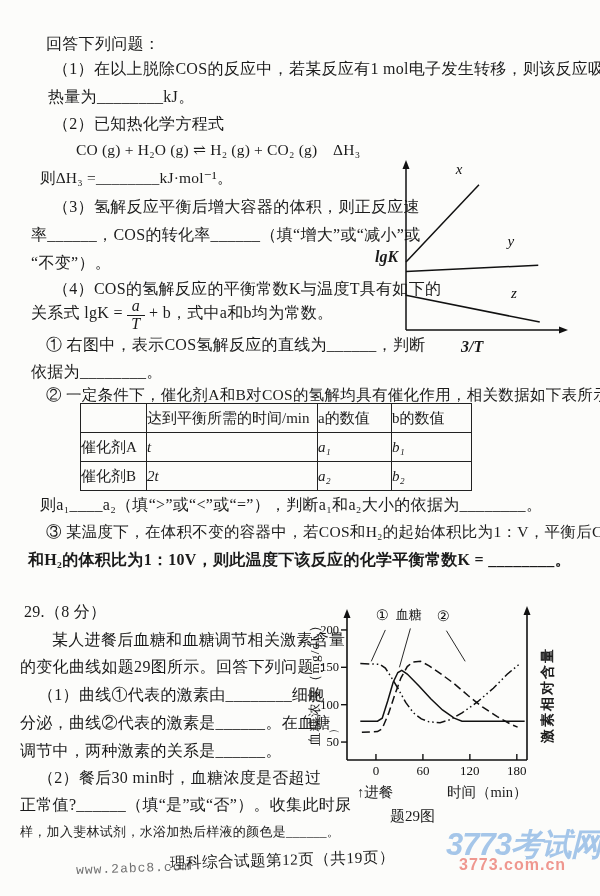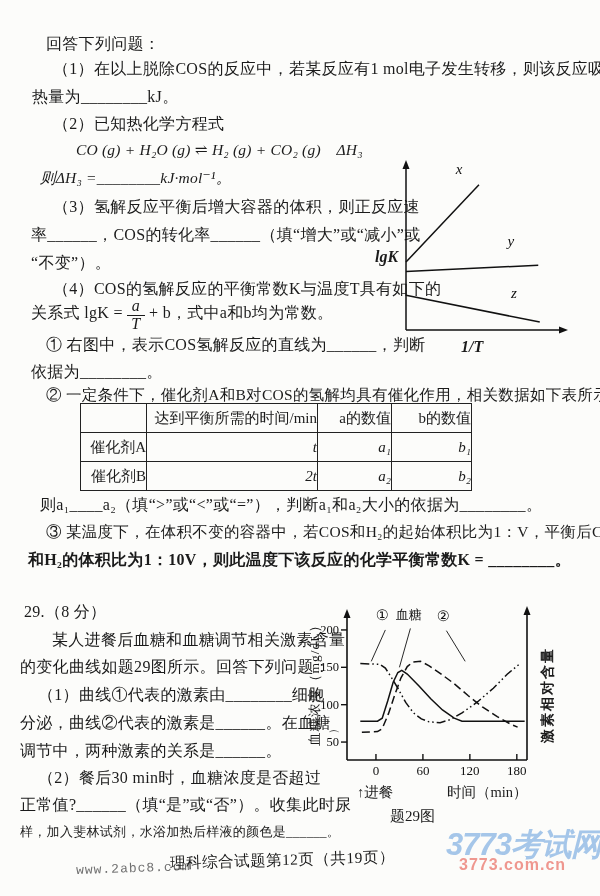--- a/index.html
+++ b/index.html
@@ -1,24 +1,24 @@
 <!DOCTYPE html>
 <html><head>
 <meta charset="utf-8">
 <style>
   html,body{margin:0;padding:0;background:#e8e8e6;}
   .page{position:relative;width:600px;height:896px;margin:0 auto;background:#fcfcfa;overflow:hidden;
         font-family:"Liberation Serif","DejaVu Serif",serif;color:#1b1b1b;}
   .ln{position:absolute;font-size:16px;line-height:22px;white-space:nowrap;letter-spacing:.3px;}
-  .eq{font-size:15.5px;letter-spacing:.2px;font-style:italic;}
+  .eq{font-size:15.5px;letter-spacing:.2px;}
   .frac{display:inline-block;vertical-align:-11px;text-align:center;font-style:italic;line-height:1.05;margin:0 4px;}
   .frac .num{display:block;padding:0 5px;border-bottom:1.4px solid #1b1b1b;}
   .frac .den{display:block;}
   .qtable{position:absolute;left:80px;top:403px;border-collapse:collapse;table-layout:fixed;}
-  .qtable th,.qtable td{border:1.4px solid #222;font-weight:normal;text-align:right;
+  .qtable th,.qtable td{border:1.4px solid #222;font-weight:normal;text-align:left;
         font-size:15px;padding:0;height:28px;overflow:hidden;}
   .col0{width:65px}.col1{width:170px}.col2{width:73px}.col3{width:79px}
   .vt{font-style:italic;font-family:"Liberation Serif",serif;}
   .chart{position:absolute;}
   .chart svg{position:absolute;left:0;top:0;}
   .clabel{position:absolute;font-size:15px;white-space:nowrap;}
   .c1-ylabel{left:0px;top:96px;font-weight:bold;font-style:italic;font-size:16px;}
   .c1-xlabel{left:86px;top:186px;font-weight:bold;font-style:italic;font-size:16px;}
   .c29-ylabel-left{left:-54px;top:72px;width:150px;height:20px;text-align:center;font-size:13.5px;
         transform:rotate(-90deg);letter-spacing:1px;}
@@ -36,21 +36,21 @@
   .wm2{position:absolute;left:459px;top:856px;font-family:"Liberation Sans","DejaVu Sans",sans-serif;
         font-size:16px;font-weight:bold;letter-spacing:1px;white-space:nowrap;}
 </style>
 </head>
 <body>
 
 <div class="page">
 
   <div class="ln" style="left:46px;top:33px;">回答下列问题：</div>
   <div class="ln" style="left:53px;top:58px;">（1）在以上脱除COS的反应中，若某反应有1 mol电子发生转移，则该反应吸收的</div>
-  <div class="ln" style="left:32px;top:86px;">热量为________kJ。</div>
+  <div class="ln" style="left:48px;top:86px;">热量为________kJ。</div>
   <div class="ln" style="left:53px;top:113px;">（2）已知热化学方程式</div>
   <div class="ln eq" style="left:76px;top:139px;">CO (g) + H₂O (g) ⇌ H₂ (g) + CO₂ (g)　ΔH₃</div>
   <div class="ln eq" style="left:40px;top:167px;">则ΔH₃ =________kJ·mol⁻¹。</div>
   <div class="ln" style="left:53px;top:196px;">（3）氢解反应平衡后增大容器的体积，则正反应速</div>
   <div class="ln" style="left:31px;top:224px;">率______，COS的转化率______（填“增大”或“减小”或</div>
   <div class="ln" style="left:31px;top:252px;">“不变”）。</div>
   <div class="ln" style="left:53px;top:278px;">（4）COS的氢解反应的平衡常数K与温度T具有如下的</div>
   <div class="ln" style="left:31px;top:298px;">
     <span>关系式 lgK =</span><span class="frac"><span class="num">a</span><span class="den">T</span></span><span>+ b，式中a和b均为常数。</span>
   </div>
@@ -92,21 +92,21 @@
         <line x1="31" y1="178" x2="186" y2="178" stroke="#111" stroke-width="1.5"></line>
         <polygon points="184,174.5 184,181.5 193,178" fill="#111"></polygon>
         <polyline points="31,110.06 103.96,32.639999999999986" fill="none" stroke="#111" stroke-width="1.5" stroke-dasharray=""></polyline>
         <text x="84.19999999999999" y="21.580000000000013" text-anchor="middle" font-size="15" font-family="&quot;Liberation Serif&quot;,serif" fill="#111" font-style="italic">x</text>
         <polyline points="31,119.53999999999999 163.24,113.22" fill="none" stroke="#111" stroke-width="1.5" stroke-dasharray=""></polyline>
         <text x="135.88" y="94.25999999999999" text-anchor="middle" font-size="15" font-family="&quot;Liberation Serif&quot;,serif" fill="#111" font-style="italic">y</text>
         <polyline points="31,143.24 164.76,170.1" fill="none" stroke="#111" stroke-width="1.5" stroke-dasharray=""></polyline>
         <text x="138.92" y="146.4" text-anchor="middle" font-size="15" font-family="&quot;Liberation Serif&quot;,serif" fill="#111" font-style="italic">z</text>
       </svg>
     <div class="clabel c1-ylabel">lgK</div>
-    <div class="clabel c1-xlabel">1/T</div>
+    <div class="clabel c1-xlabel">3/T</div>
   </div>
 
   <div class="ln" style="left:24px;top:601px;">29.（8 分）</div>
   <div class="ln" style="left:52px;top:629px;">某人进餐后血糖和血糖调节相关激素含量</div>
   <div class="ln" style="left:20px;top:656px;">的变化曲线如题29图所示。回答下列问题：</div>
   <div class="ln" style="left:38px;top:684px;">（1）曲线①代表的激素由________细胞</div>
   <div class="ln" style="left:20px;top:740px;">调节中，两种激素的关系是______。</div>
   <div class="ln" style="left:20px;top:712px;">分泌，曲线②代表的激素是______。在血糖</div>
   <div class="ln" style="left:38px;top:767px;">（2）餐后30 min时，血糖浓度是否超过</div>
   <div class="ln" style="left:20px;top:794px;">正常值?______（填“是”或“否”）。收集此时尿</div>

